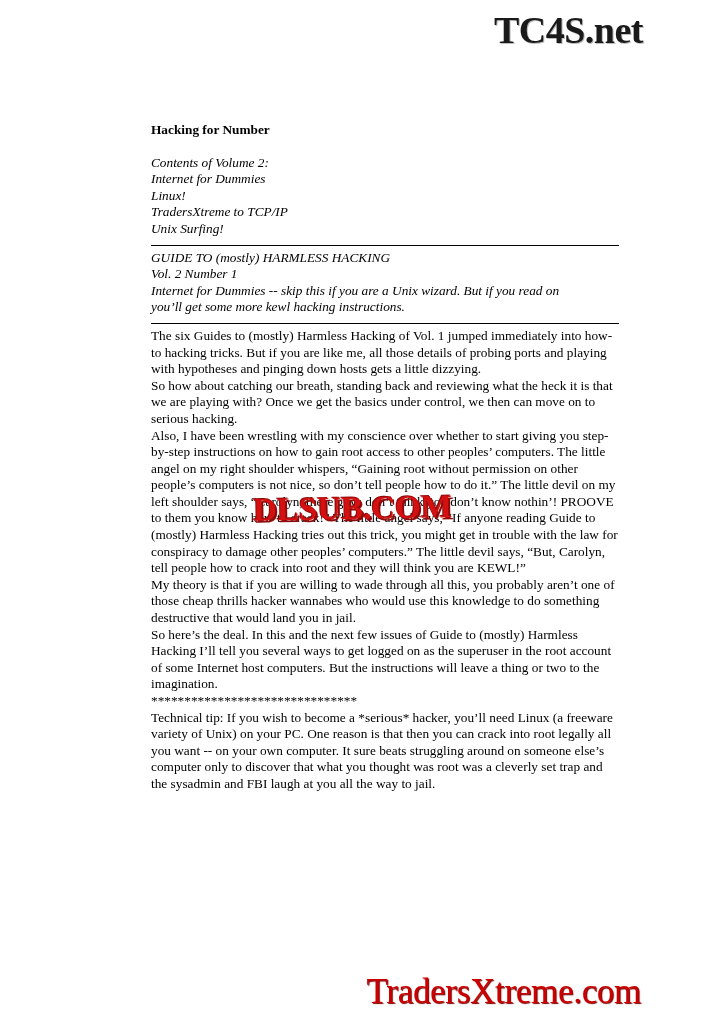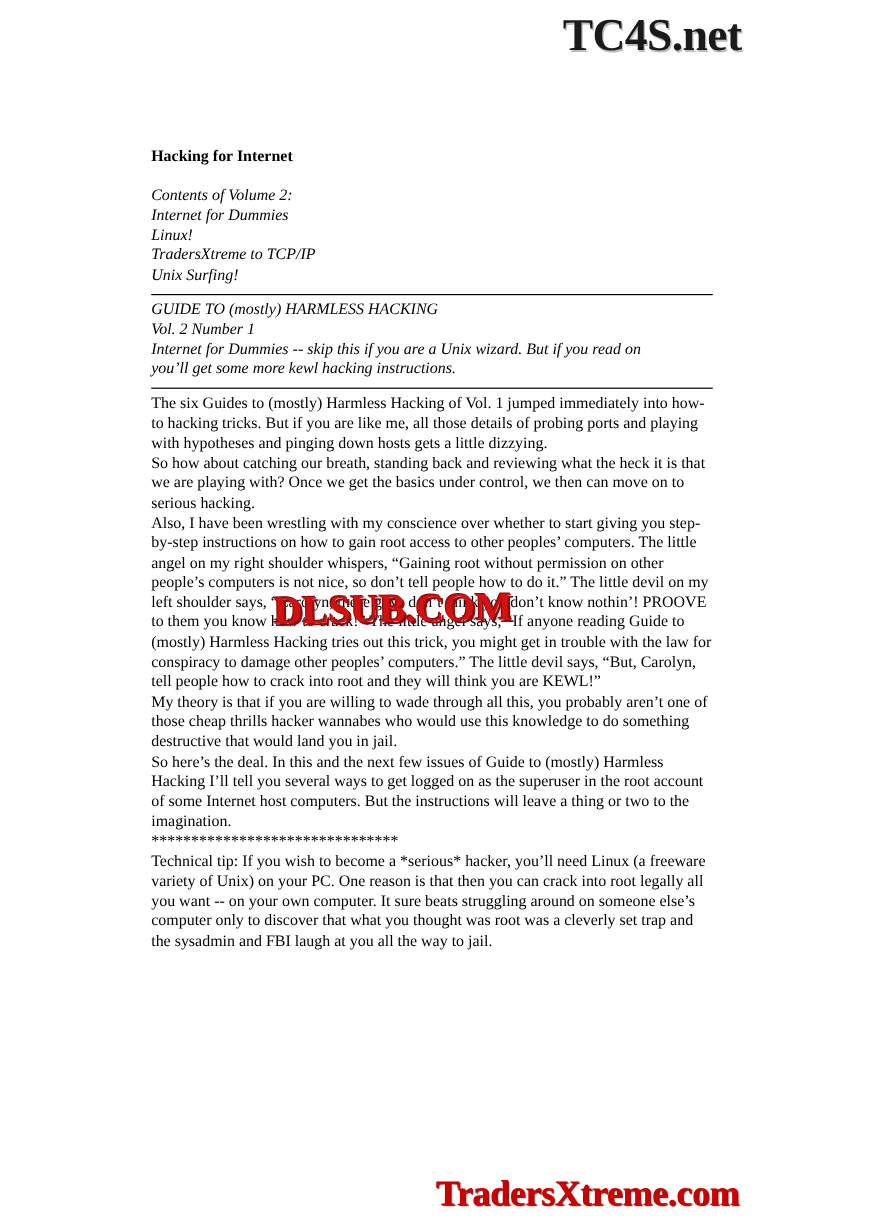--- a/index.html
+++ b/index.html
@@ -12,39 +12,40 @@
     background: #ffffff;
     font-family: "Liberation Serif", serif;
     color: #000000;
     position: relative;
     overflow: hidden;
   }
   .page {
     position: relative;
     width: 636px;
     height: 1024px;
+    margin-left: 25px;
   }
   .watermark-top {
     position: absolute;
     top: 8px;
     right: 18px;
     font-family: "Liberation Serif", serif;
     font-size: 38px;
     font-weight: bold;
     color: #1a1a1a;
     letter-spacing: -0.5px;
     text-shadow: 1px 1px 0 #bdbdbd;
   }
   .watermark-bottom {
     position: absolute;
     bottom: 12px;
     right: 20px;
     font-family: "Liberation Serif", serif;
-    font-size: 30px;
-    font-weight: bold;
+    font-size: 35px;
+    font-weight: normal;
     color: #cc0000;
     text-shadow: 1px 1px 1px #7a0000;
     letter-spacing: -0.3px;
   }
   .watermark-center {
     position: absolute;
     left: 228px;
     top: 490px;
     font-family: "Liberation Serif", serif;
     font-size: 33px;
@@ -92,21 +93,21 @@
 </style>
 </head>
 <body>
 
 <div class="page">
 
   <div class="watermark-top">TC4S.net</div>
 
   <div class="content">
 
-    <div class="doc-title">Hacking for Internet</div>
+    <div class="doc-title">Hacking for Number</div>
 
     <div class="block">
       <div class="line">Contents of Volume 2:</div>
       <div class="line">Internet for Dummies</div>
       <div class="line">Linux!</div>
       <div class="line">TradersXtreme to TCP/IP</div>
       <div class="line">Unix Surfing!</div>
     </div>
 
     <hr class="rule">

